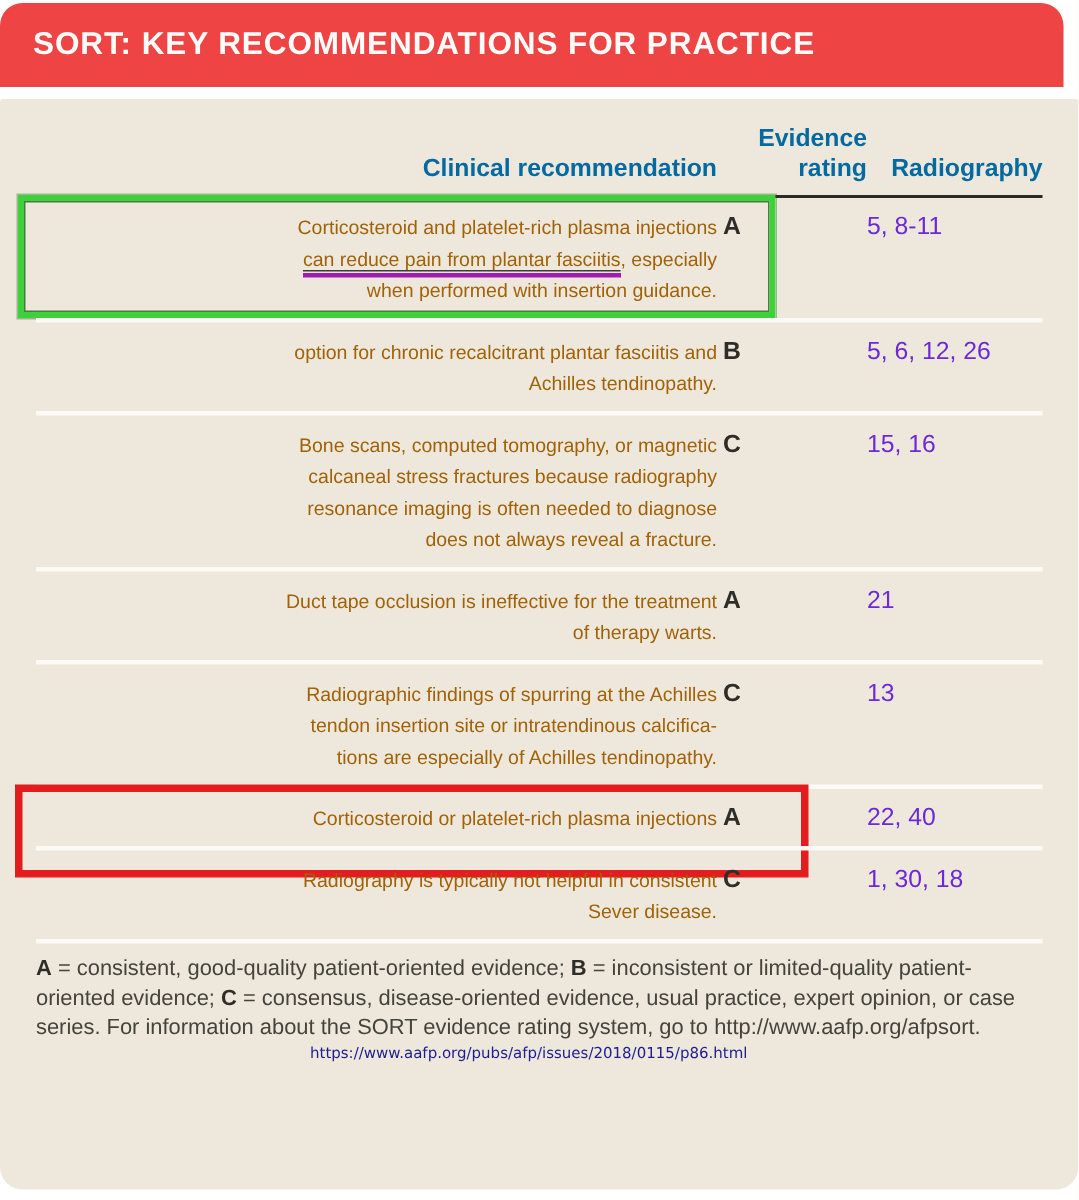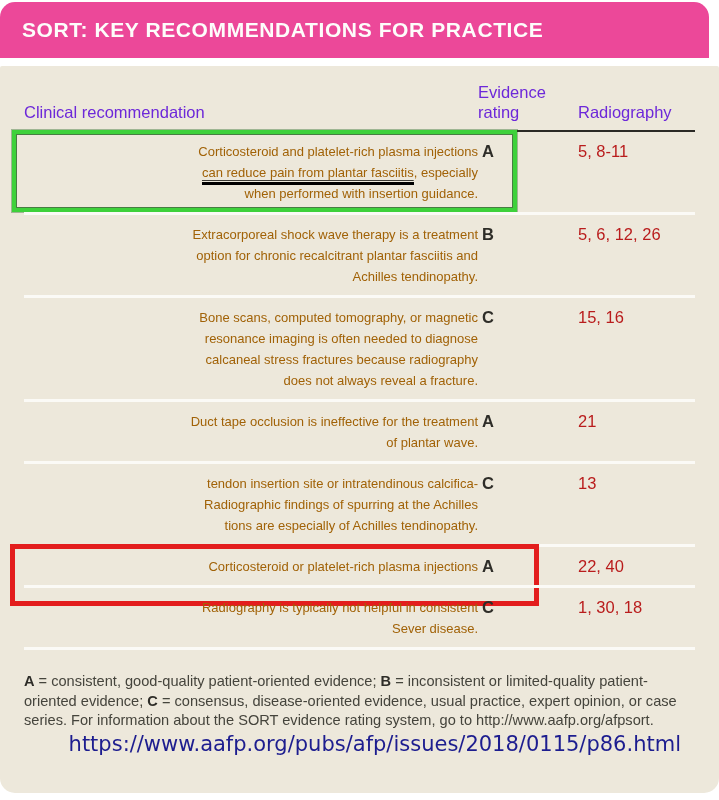--- a/index.html
+++ b/index.html
@@ -7,21 +7,21 @@
     position:relative;
     width:719px;height:800px;
     background:#ffffff;
     font-family:"Liberation Sans", sans-serif;
     overflow:hidden;
   }
   
   .banner{
     position:absolute;left:0;top:2px;
     width:709px;height:56px;
-    background:#ec4899;
+    background:#ef4444;
     border-radius:15px 15px 0 0;
     display:flex;align-items:center;
   }
   .banner-title{
     color:#fdfdfb;
     font-size:21px;font-weight:700;
     letter-spacing:0.6px;
     padding-left:22px;
     white-space:nowrap;
   }
@@ -36,70 +36,70 @@
     color:#3d3c36;
   }
   .hdr-grid{
     display:grid;
     grid-template-columns:454px 100px 1fr;
     align-items:end;
     border-bottom:2.5px solid #2b2a25;
     padding-bottom:8px;
     min-height:44px;
   }
-  .hdr{font-size:16.5px;font-weight:400;color:#6d28d9;line-height:20px;}
+  .hdr{font-size:16.5px;font-weight:700;color:#0369a1;line-height:20px;text-align:right;}
   .hdr-ev{padding-left:0px;}
   .hdr-refs{padding-left:0px;}
   
   .row{
     position:relative;
     display:grid;
     grid-template-columns:454px 100px 1fr;
     padding:9px 0 8px 0;
   }
   .row + .row, .footnote{border-top:3px solid #fbfaf6;}
   .cell-text{font-size:13px;line-height:21px;color:#a16207;text-align:right;}
   .cell-text div{height:21px;white-space:nowrap;}
   .cell-rating{font-size:16.5px;font-weight:700;color:#2e2d28;padding-left:4px;line-height:21px;}
-  .cell-refs{font-size:16.5px;color:#b91c1c;line-height:21px;white-space:nowrap;}
+  .cell-refs{font-size:16.5px;color:#6d28d9;line-height:21px;white-space:nowrap;}
   
   .green-box{
     position:absolute;left:-12px;top:-2px;
     width:497px;height:74px;
     border:4px solid #3ed13b;
     box-shadow:inset 0 0 0 1px rgba(15,90,15,.75), 0 0 0 1px rgba(15,90,15,.35);
     pointer-events:none;
   }
   .red-box{
     position:absolute;left:-14px;top:-3px;
     width:519px;height:52px;
     border:5px solid #e31d1d;
     pointer-events:none;
   }
   .an-under{text-decoration:underline;text-decoration-thickness:1.2px;text-underline-offset:2.5px;text-decoration-color:#3d3c36;}
-  .ul-blue{border-bottom:3px solid #000000;padding-bottom:2px;}
+  .ul-blue{border-bottom:3px solid #a21caf;padding-bottom:2px;}
   .ul-red-thick{border-bottom:4.5px solid #e31d1d;padding-bottom:2px;}
   .ul-red-thin{border-bottom:2.5px solid #e01f1f;padding-bottom:3px;}
   
   .footnote{
     margin-top:0;
-    padding-top:22px;
+    padding-top:8px;
     font-size:14.6px;line-height:19.5px;
     color:#45443c;
     max-width:671px;
   }
   .footnote b{color:#2e2d28;}
   
   .src-link{
     display:block;
-    text-align:right;
+    text-align:center;
     padding-right:14px;
     margin-top:1px;
     font-family:"DejaVu Sans", sans-serif;
-    font-size:21px;
+    font-size:10px;
     color:#1d1d8f;
     text-decoration:none;
     white-space:nowrap;
   }
 </style>
 </head>
 <body>
 
 <div class="page">
 
@@ -124,52 +124,51 @@
         <div><span>Corticosteroid and platelet-rich plasma injections</span></div>
         <div><span class="an-under ul-blue">can reduce pain from plantar fasciitis</span><span>, especially</span></div>
         <div><span>when performed with insertion guidance.</span></div>
       </div>
       <div class="cell-rating">A</div>
       <div class="cell-refs">5, 8-11</div>
     </div>
 
     <div class="row">
       <div class="cell-text">
-        <div>Extracorporeal shock wave therapy is a treatment</div>
         <div>option for chronic recalcitrant plantar fasciitis and</div>
         <div>Achilles tendinopathy.</div>
       </div>
       <div class="cell-rating">B</div>
       <div class="cell-refs">5, 6, 12, 26</div>
     </div>
 
     <div class="row">
       <div class="cell-text">
         <div>Bone scans, computed tomography, or magnetic</div>
+        <div>calcaneal stress fractures because radiography</div>
         <div>resonance imaging is often needed to diagnose</div>
-        <div>calcaneal stress fractures because radiography</div>
         <div>does not always reveal a fracture.</div>
       </div>
       <div class="cell-rating">C</div>
       <div class="cell-refs">15, 16</div>
     </div>
 
     <div class="row">
       <div class="cell-text">
         <div>Duct tape occlusion is ineffective for the treatment</div>
-        <div>of plantar wave.</div>
+        <div>of therapy warts.</div>
       </div>
       <div class="cell-rating">A</div>
       <div class="cell-refs">21</div>
     </div>
 
     <div class="row">
       <div class="cell-text">
+        <div>Radiographic findings of spurring at the Achilles</div>
         <div>tendon insertion site or intratendinous calcifica-</div>
-        <div>Radiographic findings of spurring at the Achilles</div>
         <div>tions are especially of Achilles tendinopathy.</div>
       </div>
       <div class="cell-rating">C</div>
       <div class="cell-refs">13</div>
     </div>
 
     <div class="row">
       <div class="red-box"></div>
       <div class="cell-text">
         <div><span>Corticosteroid or platelet-rich plasma injections</span></div>

